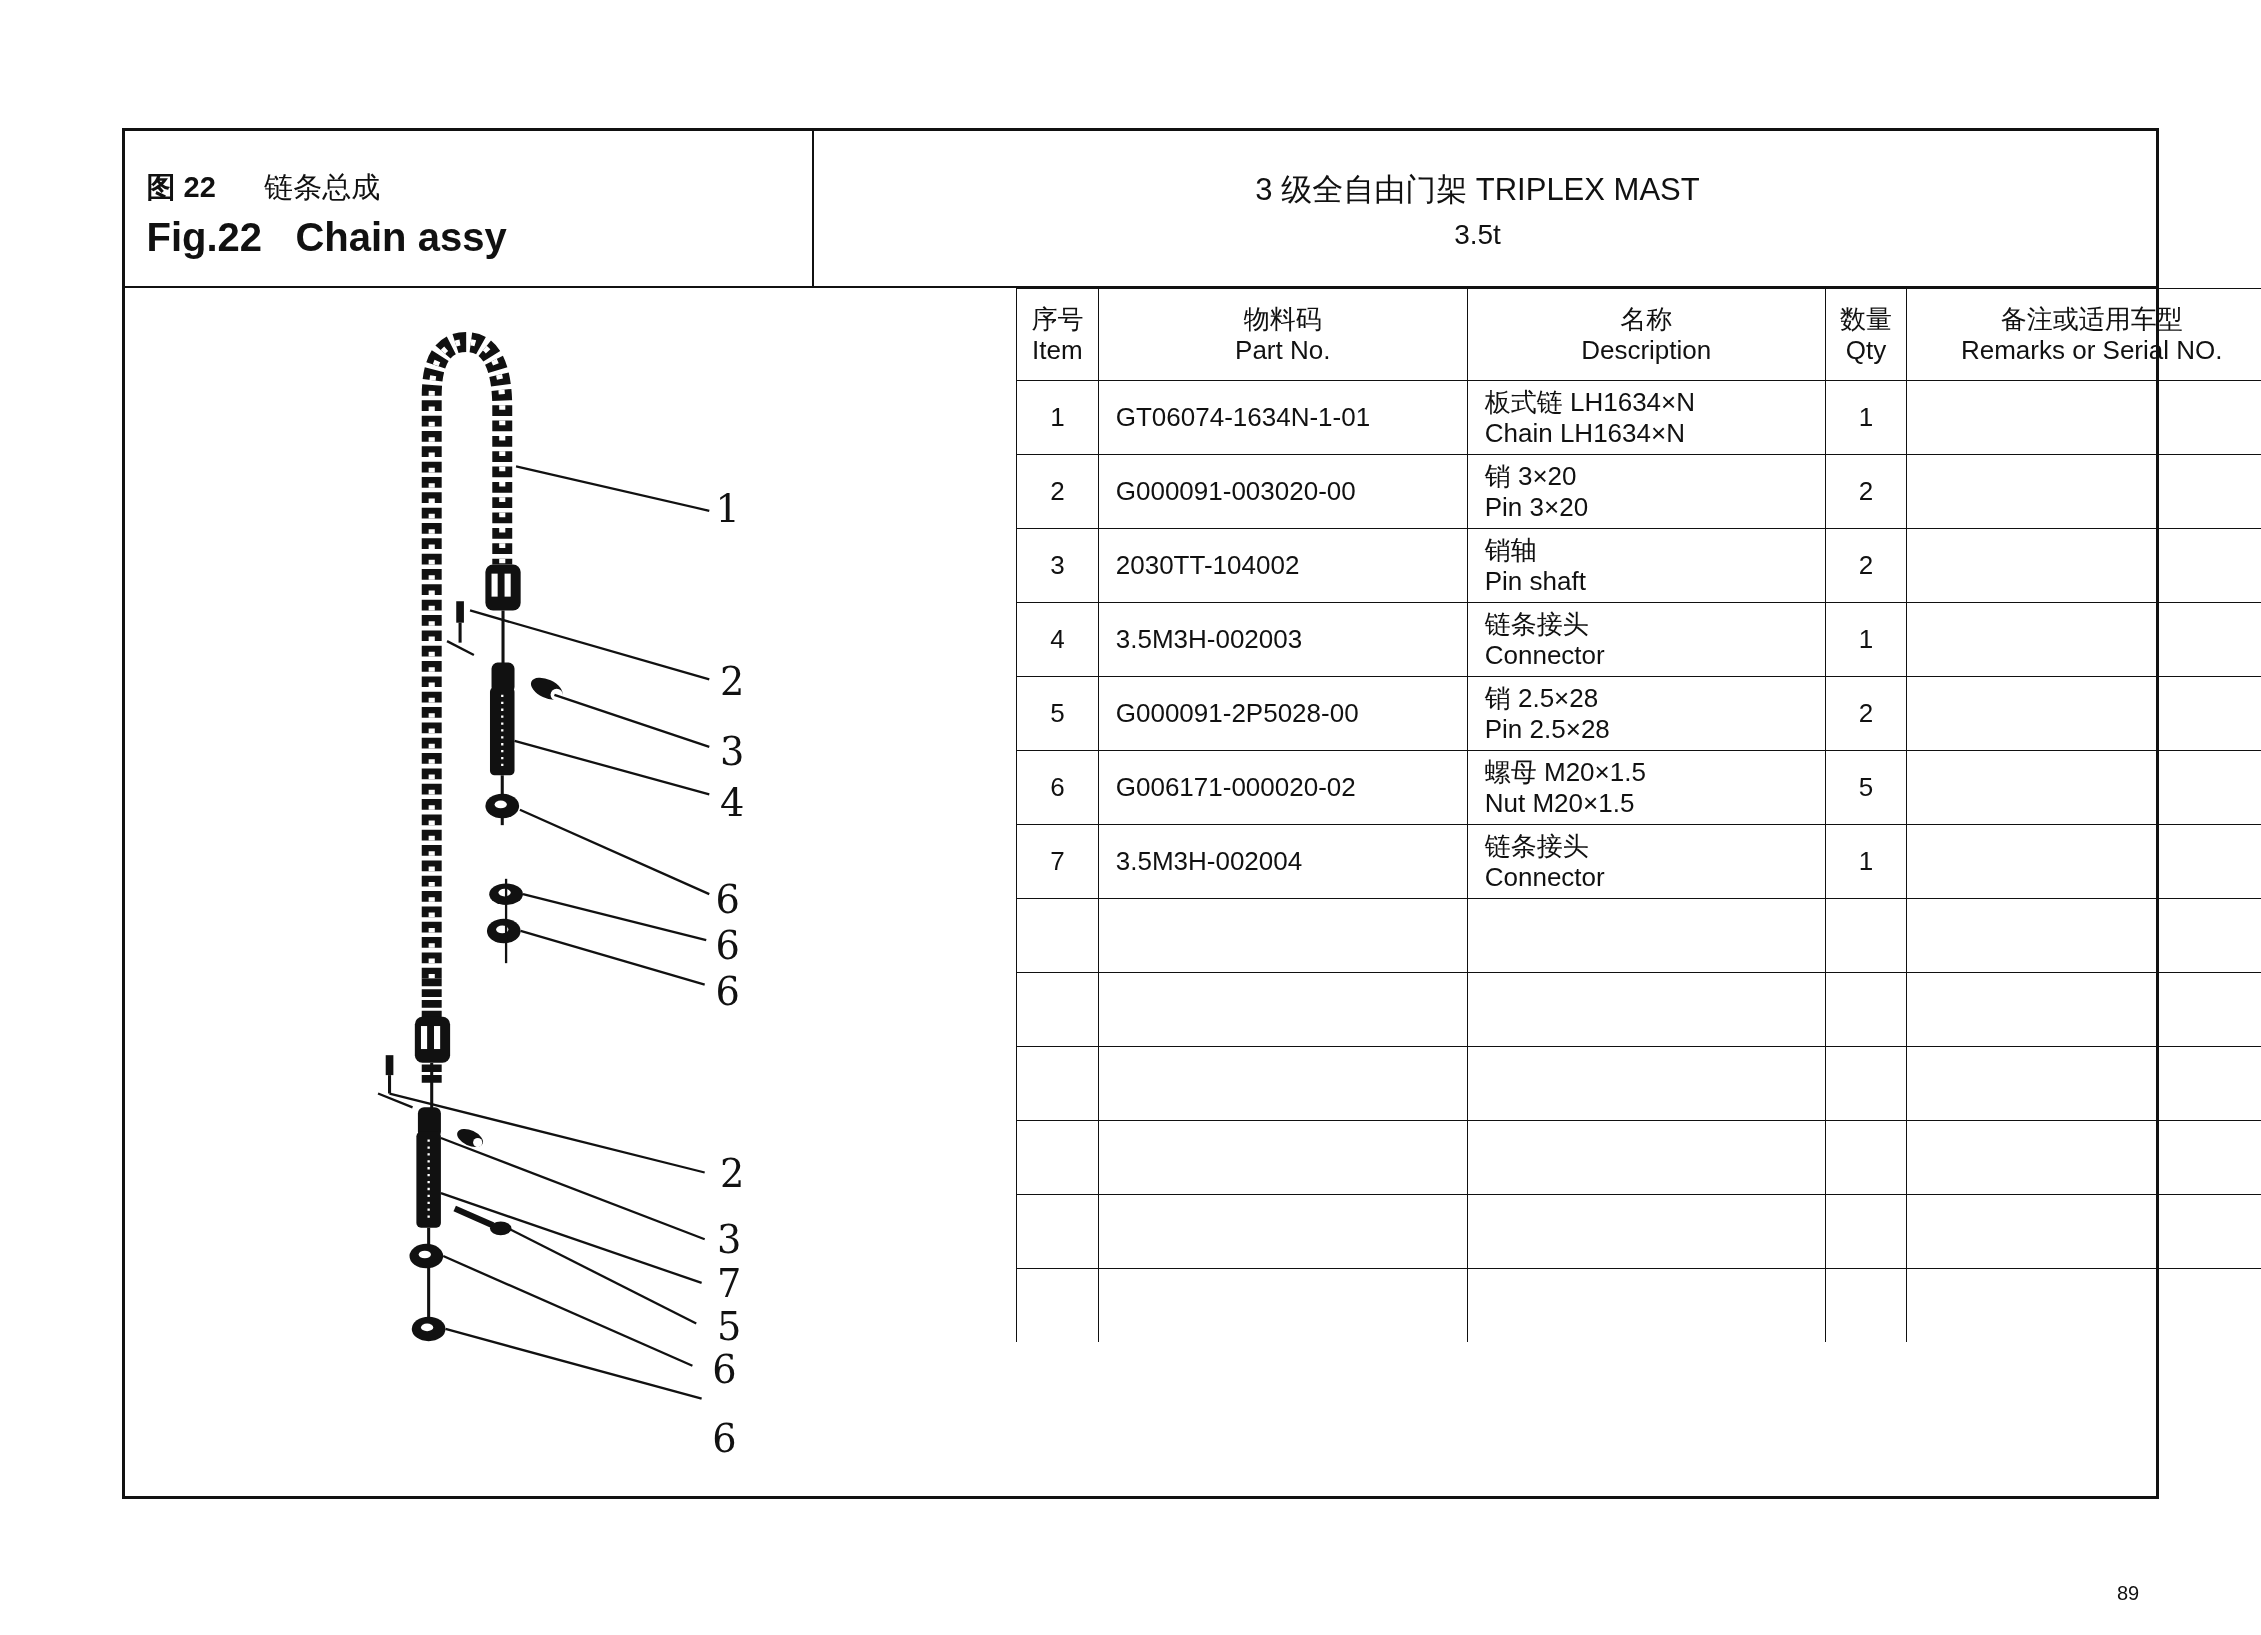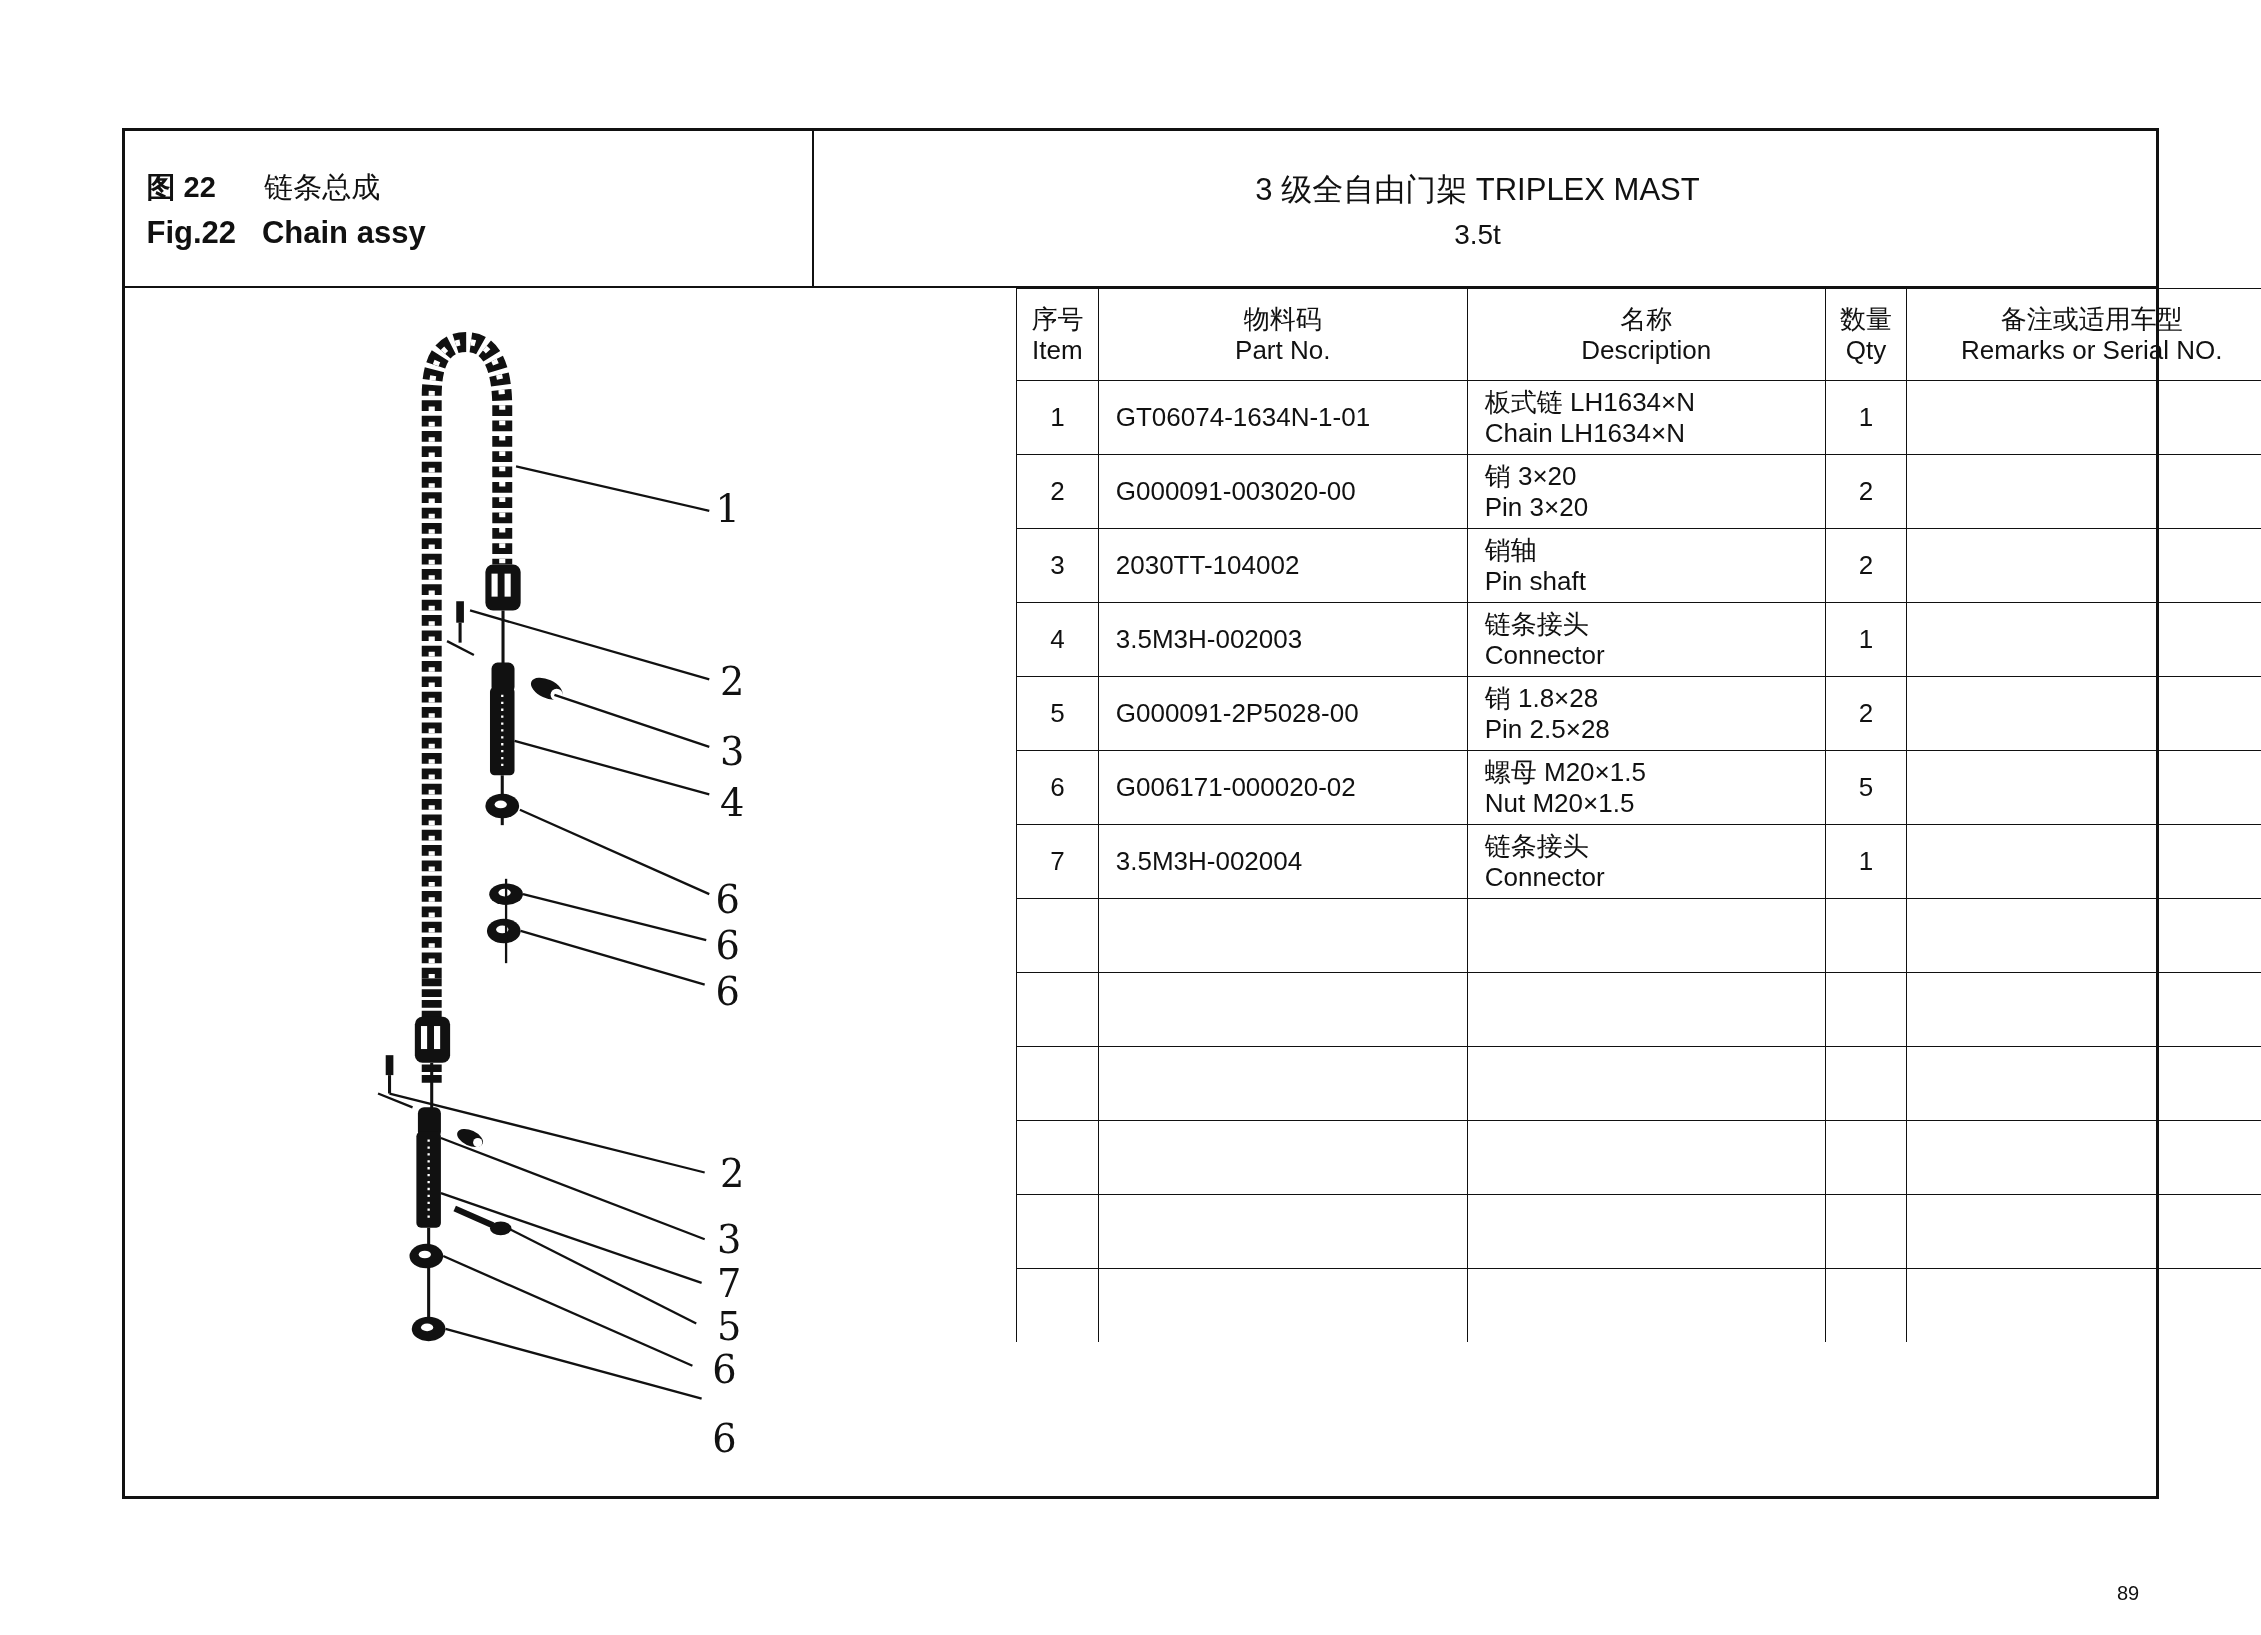--- a/index.html
+++ b/index.html
@@ -2,21 +2,21 @@
 <html style="font-size:12.3px"><head>
 <meta charset="utf-8">
 <style>
   html,body{margin:0;padding:0;background:#fff;}
   body{width:2261px;height:1635px;position:relative;overflow:hidden;font-family:"Liberation Sans","DejaVu Sans",sans-serif;color:#111;}
   .frame{position:absolute;left:122px;top:128px;width:2037px;height:1371px;border:3.8px solid #111;box-sizing:border-box;}
   .hdr-line{position:absolute;left:0;right:0;top:155px;height:2.3px;background:#111;}
   .hdr-vline{position:absolute;left:687px;top:0;width:2.3px;height:156px;background:#111;}
   .fig-cn{position:absolute;left:21.5px;top:37px;font-size:29px;font-weight:bold;white-space:pre;}
   .fig-cn .cn{font-weight:normal;}
-  .fig-en{position:absolute;left:21.5px;top:84px;font-size:31px;font-weight:bold;white-space:pre;}
+  .fig-en{position:absolute;left:21.5px;top:84px;font-size:40px;font-weight:bold;white-space:pre;}
   .title-block{position:absolute;left:689px;right:15px;top:0;height:109px;text-align:center;}
   .title1{margin-top:38px;font-size:31px;}
   .title2{margin-top:7.7px;font-size:28px;}
   .diagram{position:absolute;left:0;top:157px;width:891px;height:1210px;}
   table.parts{position:absolute;left:891px;top:157px;width:1260px;border-collapse:collapse;table-layout:fixed;}
   table.parts td, table.parts th{border:1.5px solid #111;font-size:26px;font-weight:normal;padding:0 7.7px;vertical-align:middle;line-height:31px;}
   table.parts tr:last-child td{border-bottom:none;}
   table.parts td:last-child, table.parts th:last-child{border-right:none;}
   table.parts th{height:91px;text-align:center;}
   table.parts td{height:73px;}
@@ -264,21 +264,21 @@
           </td>
         </tr>
         <tr>
           <td class="c-item">
             <div>5</div>
           </td>
           <td class="c-part">
             <div>G000091-2P5028-00</div>
           </td>
           <td class="c-desc">
-            <div>销 1.8×28</div>
+            <div>销 2.5×28</div>
             <div>Pin 2.5×28</div>
           </td>
           <td class="c-qty">
             <div>2</div>
           </td>
           <td class="c-rem">
             <div></div>
           </td>
         </tr>
         <tr>

